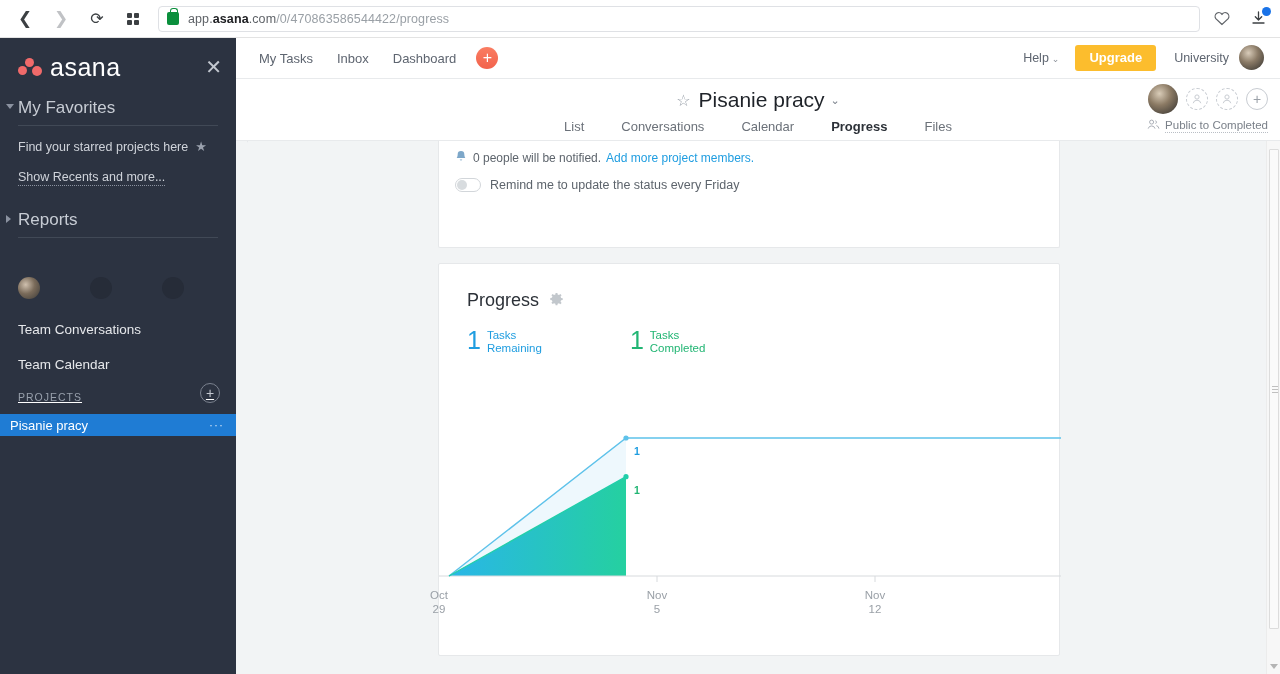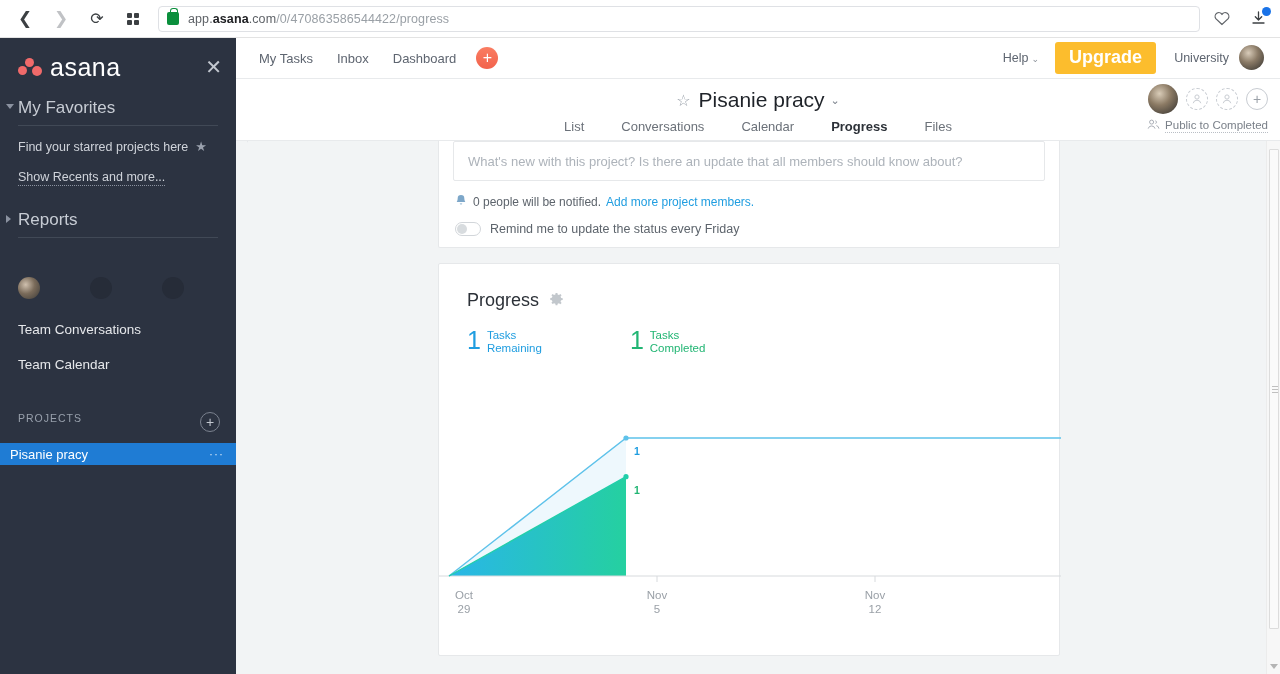--- a/index.html
+++ b/index.html
@@ -116,21 +116,21 @@
   .plus-circle {
     margin-left: auto; width: 20px; height: 20px; border-radius: 50%;
     border: 1px solid #7b828f; color: #c3c8d0; font-size: 14px;
     display: flex; align-items: center; justify-content: center; line-height: 1;
   }
   .side-item {
     font-size: 13.5px; color: #e6e8eb; padding: 0 18px; margin-top: 20px;
     font-weight: 400;
   }
   .projects-hdr {
-    display: flex; align-items: flex-start; padding: 0 16px 0 18px; margin-top: 40px;
+    display: flex; align-items: flex-end; padding: 0 16px 0 18px; margin-top: 11px; text-decoration: underline;
   }
   .projects-hdr .lbl {
     font-size: 10.5px; letter-spacing: 1px; color: #98a0ac; font-weight: 400;
   }
   .project-row {
     margin-top: 11px; height: 22px; background: #1f7cd4; color: #fff;
     display: flex; align-items: center; padding: 0 12px 0 10px;
     font-size: 13px;
   }
   .project-row .dots { margin-left: auto; color: #cfe2f6; letter-spacing: 1px; font-size: 12px; }
@@ -155,21 +155,21 @@
     width: 310px; height: 27px; margin-left: 57px;
     border: 1px solid #e0e2e5; border-radius: 14px; background: #fff;
     display: flex; align-items: center; padding: 0 12px;
   }
   .search-ico { color: #b7bcc3; font-size: 12px; margin-right: 8px; line-height: 1; }
   .search-ph { font-size: 12.5px; color: #a9aeb6; }
   .topnav-right { margin-left: auto; display: flex; align-items: center; padding-right: 16px; }
   .help-link { font-size: 12.5px; color: #5e6570; margin-right: 16px; }
   .help-link .cv { font-size: 9px; margin-left: 3px; color: #8a9099; }
   .upgrade-btn {
-    background: #fcbd2d; color: #fff; font-size: 18px; font-weight: 700;
+    background: #fcbd2d; color: #fff; font-size: 13px; font-weight: 700;
     padding: 6px 14px; border-radius: 3px; margin-right: 18px; line-height: 1.1;
   }
   .univ-link { font-size: 12.5px; color: #5e6570; margin-right: 10px; }
   .av-top {
     width: 25px; height: 25px; border-radius: 50%;
     background: radial-gradient(circle at 38% 32%, #d8cbb9 0%, #8a7a66 42%, #2f2e2c 100%);
   }
 
   
   .proj-header {
@@ -441,23 +441,20 @@
         </span>
         <span class="p-txt">Public to Completed</span>
       </div>
     </div>
   </div>
 
   <div class="content">
     <span class="corner-star">✦</span>
 
     <div class="card card-status">
-      <div class="status-input">
-        <span class="status-ph">What's new with this project? Is there an update that all members should know about?</span>
-      </div>
       <div class="notify-row">
         <span class="bell">
           <svg width="12" height="13" viewBox="0 0 12 13">
               <path d="M6 1a3.3 3.3 0 0 1 3.3 3.3c0 3 1.2 3.8 1.2 3.8H1.5s1.2-.8 1.2-3.8A3.3 3.3 0 0 1 6 1z" fill="#7da7c9"></path>
               <path d="M4.7 9.5a1.4 1.4 0 0 0 2.6 0" fill="#7da7c9"></path>
             </svg>
         </span>
         <span class="notify-txt">0 people will be notified.</span>
         <span class="notify-link">Add more project members.</span>
       </div>
@@ -518,21 +515,21 @@
 
           <polyline id="lineCompleted" fill="none" stroke-width="1.4" points="10,148 187,48.64" stroke="#21ceaa"></polyline>
           <circle id="ptRemaining" r="2.6" cx="187" cy="10" fill="#5ec2ea"></circle>
           <circle id="ptCompleted" r="2.6" cx="187" cy="48.64" fill="#21ceaa"></circle>
           <text id="lblRemaining" font-family="Liberation Sans, sans-serif" font-size="10.5" font-weight="bold" x="195" y="27" fill="#1f9de0">1</text>
           <text id="lblCompleted" font-family="Liberation Sans, sans-serif" font-size="10.5" font-weight="bold" x="195" y="65.64" fill="#21b573">1</text>
         </svg>
       </div>
 
       <div class="axis-labels">
-        <div class="axis-tick" style="left:25px;">
+        <div class="axis-tick" style="left:0;">
           <span>Oct</span><br>
           <span>29</span>
         </div>
         <div class="axis-tick" style="left:218px;">
           <span>Nov</span><br>
           <span>5</span>
         </div>
         <div class="axis-tick" style="left:436px;">
           <span>Nov</span><br>
           <span>12</span>

